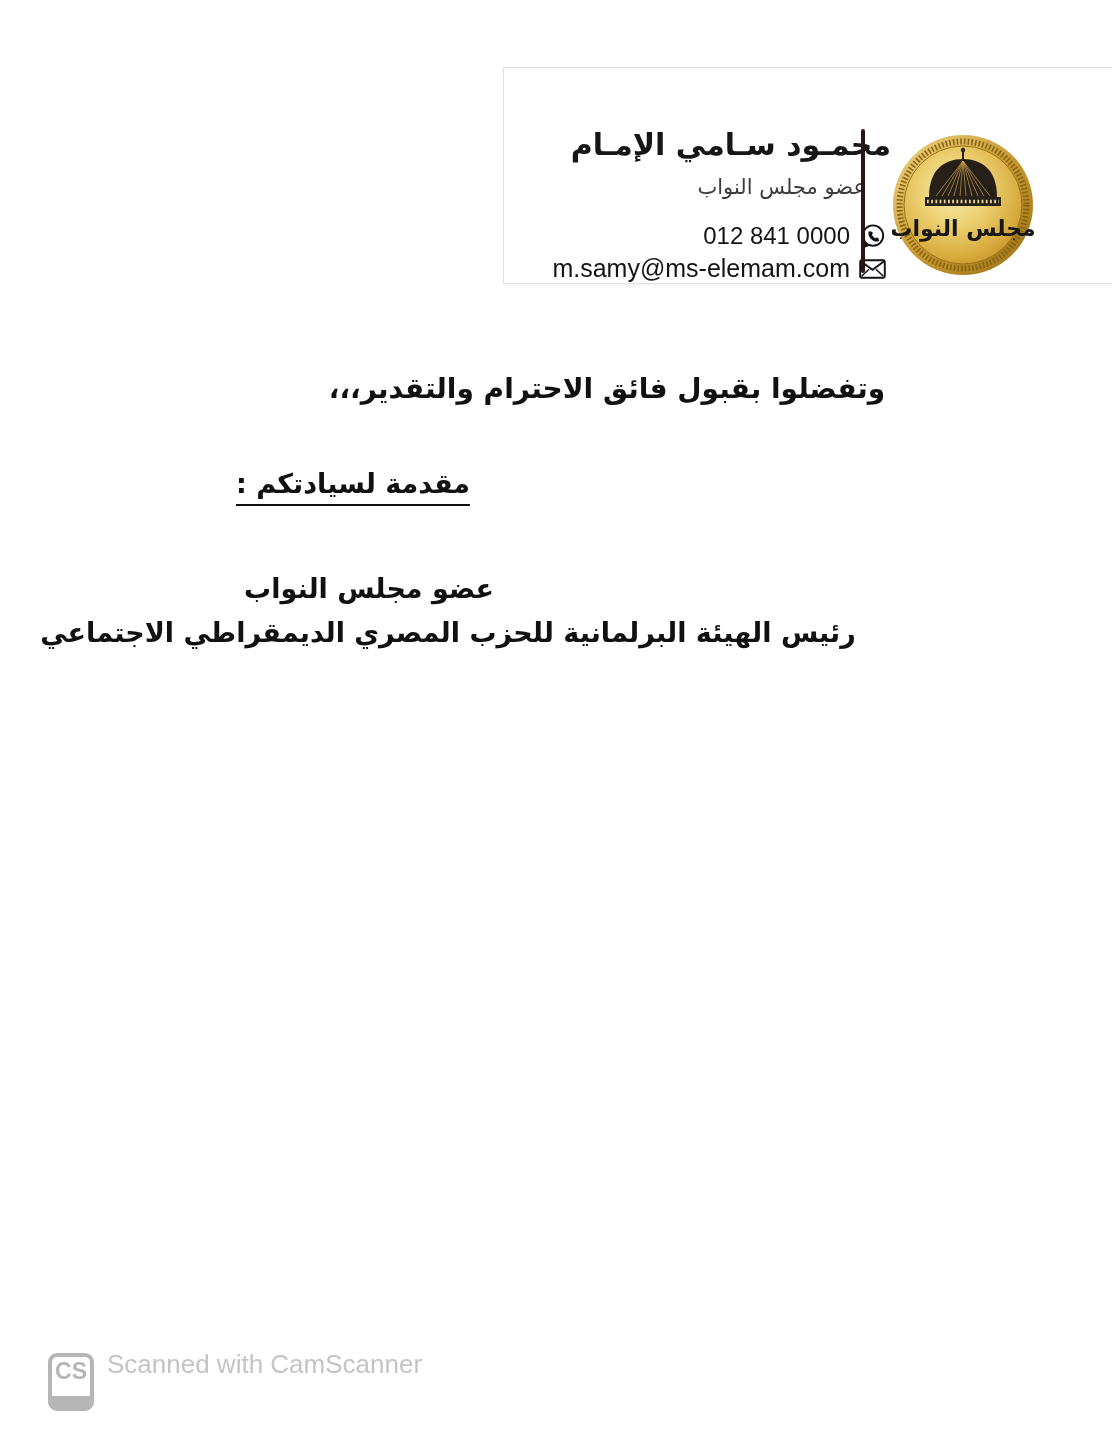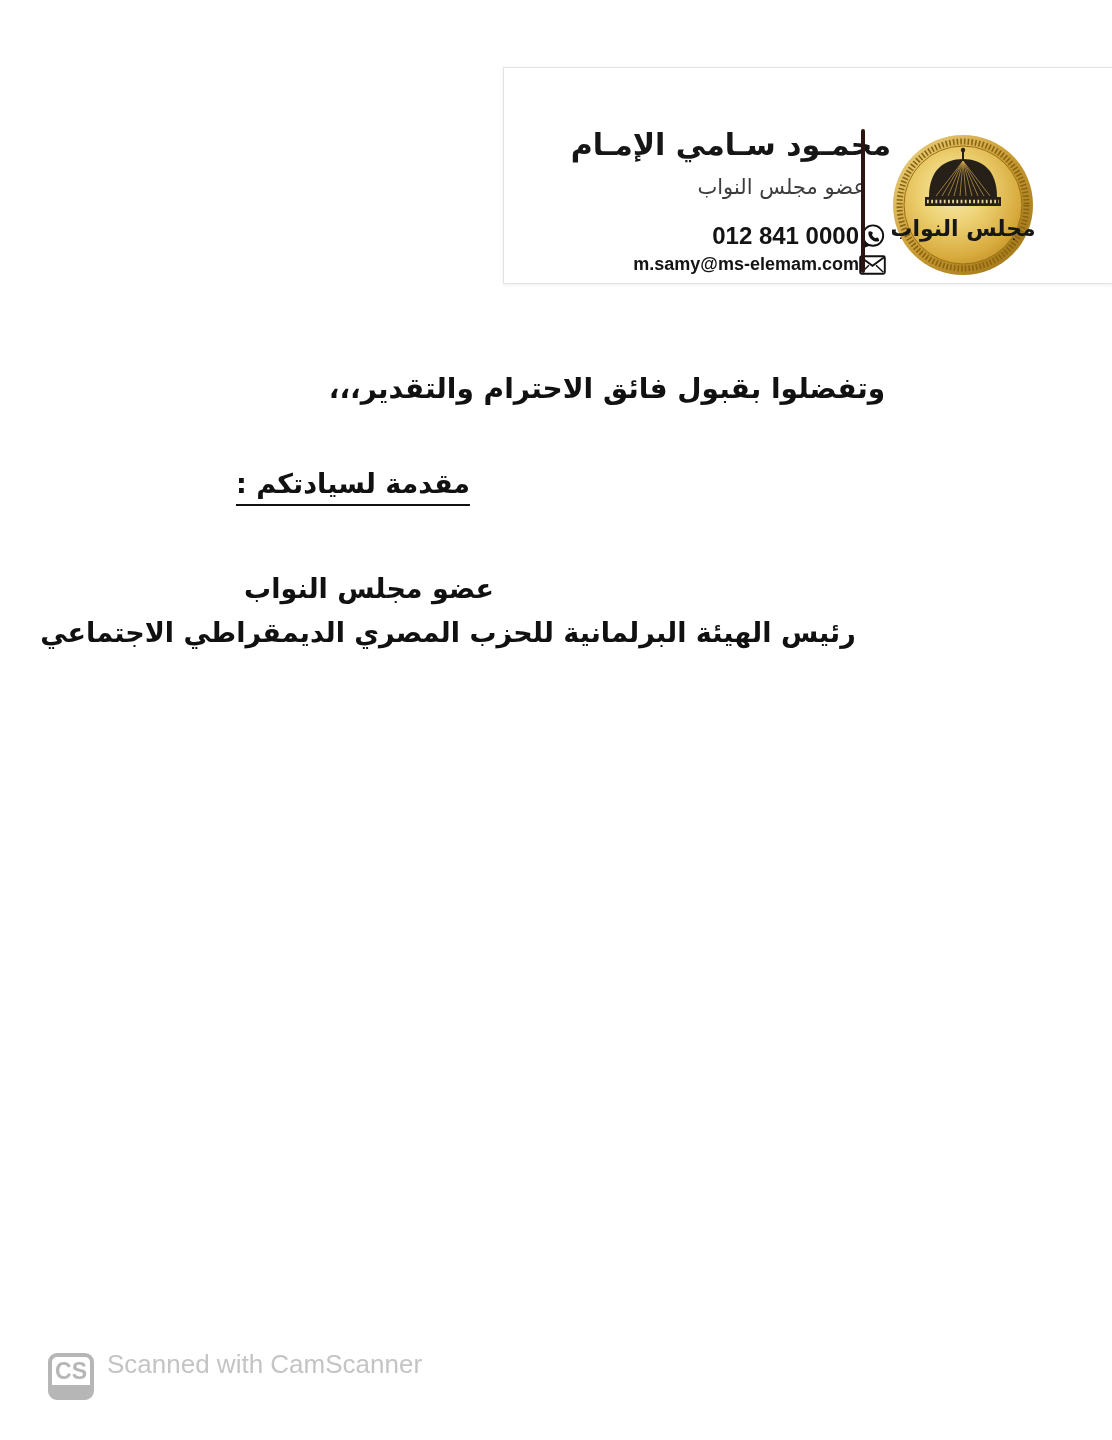--- a/index.html
+++ b/index.html
@@ -23,26 +23,26 @@
     position:absolute;right:221px;top:60px;
     direction:rtl;white-space:nowrap;
     font-size:30px;font-weight:700;color:#161616;line-height:1.1;
   }
   .lh-role{
     position:absolute;right:246px;top:108px;
     direction:rtl;white-space:nowrap;
     font-size:21px;font-weight:400;color:#3c3c3c;line-height:1.1;
   }
   .lh-contact{
-    position:absolute;display:flex;align-items:center;
+    position:absolute;display:flex;align-items:center;gap:9px;
     white-space:nowrap;color:#141414;
-    font-family:"Liberation Sans",sans-serif;font-weight:700;
+    font-family:"Liberation Sans",sans-serif;font-weight:400;
   }
   .lh-phone{right:226px;top:154px;font-size:24px;}
-  .lh-email{right:226px;top:186px;font-size:18px;}
+  .lh-email{right:226px;top:186px;font-size:25px;}
   .lh-contact svg{display:block;}
   .divider{
     position:absolute;left:357px;top:61px;width:4px;height:144px;
     background:#2d1410;border-radius:2px;
   }
   .logo{position:absolute;left:388px;top:66px;width:142px;height:142px;}
 
   
   .body-line{
     position:absolute;direction:rtl;white-space:nowrap;
@@ -51,21 +51,21 @@
   }
   .l-closing{left:607px;top:372px;font-size:28px;}
   .l-presented{left:353px;top:468px;font-size:27px;}
   .l-presented .u{border-bottom:2.5px solid #111;padding-bottom:5px;}
   .l-name{left:372px;top:521px;font-size:27px;}
   .l-role{left:369px;top:573px;font-size:27px;}
   .l-party{left:448px;top:617px;font-size:27px;}
 
   
   .cs-icon{
-    position:absolute;left:48px;top:1353px;width:46px;height:47px;
+    position:absolute;left:48px;top:1353px;width:46px;height:58px;
     border:4px solid #b6b6b6;border-radius:9px;box-sizing:border-box;
     background:#ffffff;
   }
   .cs-icon .cs-letters{
     position:absolute;left:0;right:0;top:1px;text-align:center;
     font-family:"Liberation Sans",sans-serif;
     font-size:23px;font-weight:700;color:#b6b6b6;letter-spacing:0px;
   }
   .cs-icon .cs-bar{
     position:absolute;left:0;right:0;bottom:0;height:11px;

